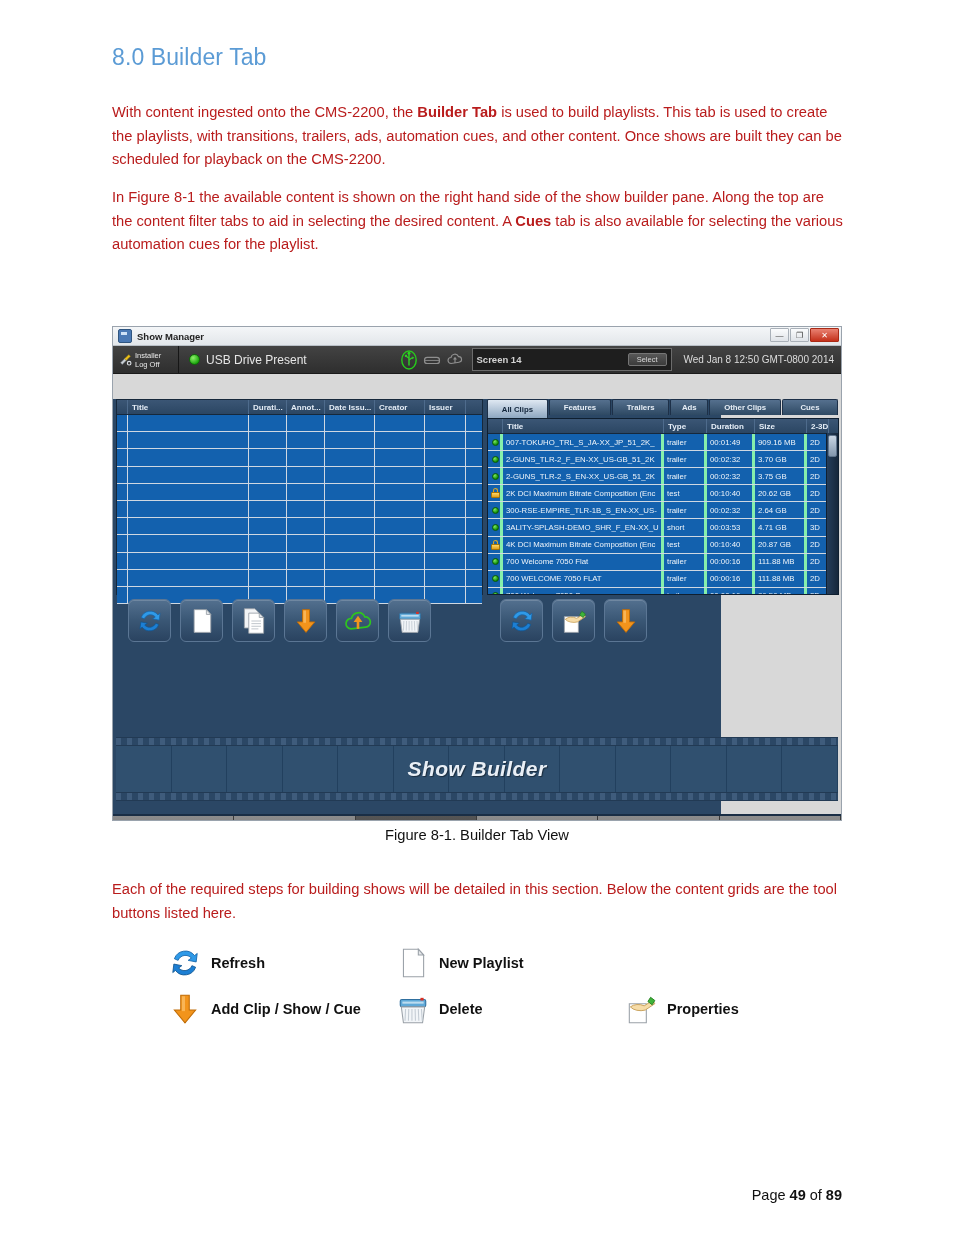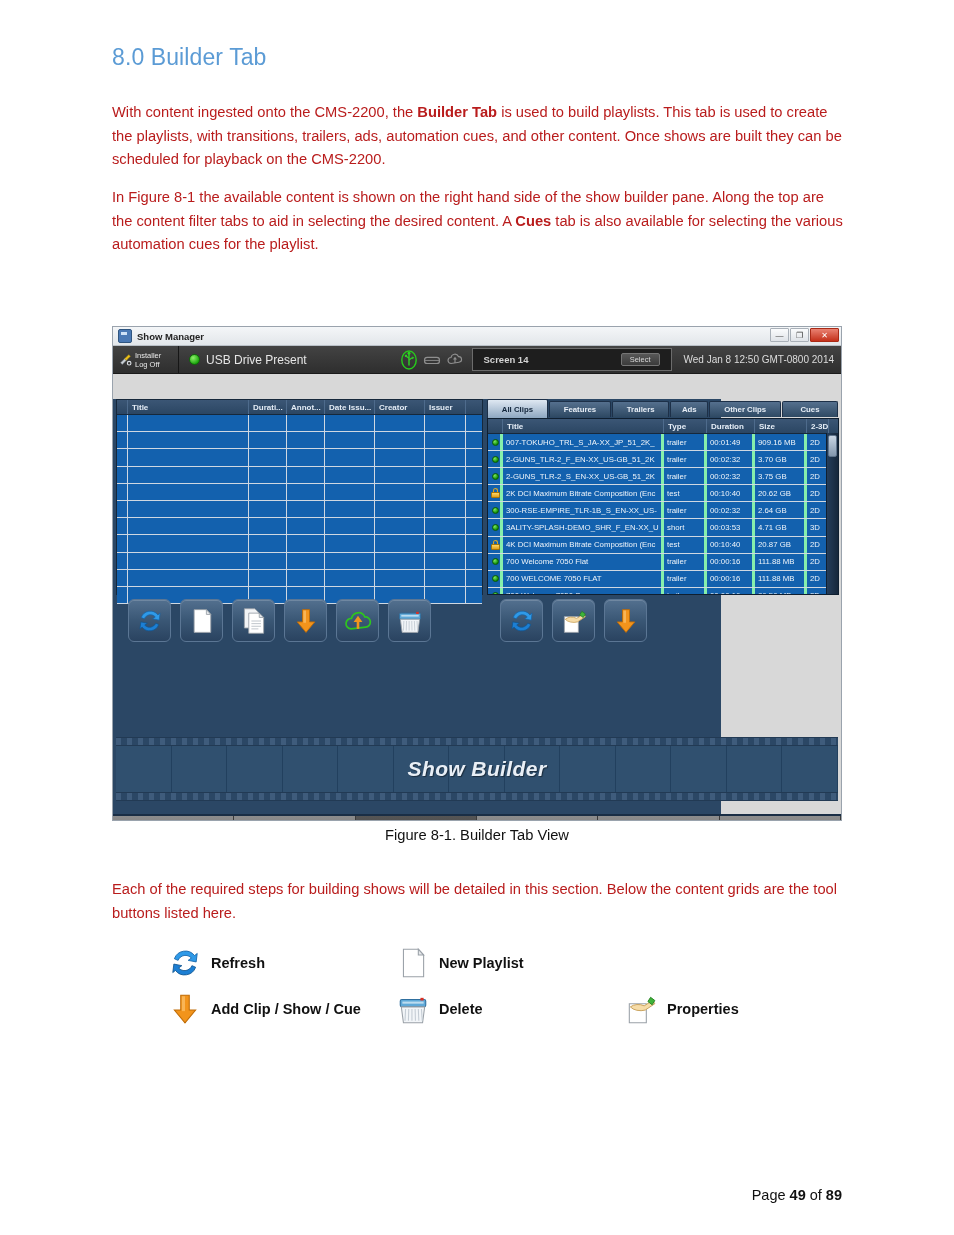--- a/index.html
+++ b/index.html
@@ -197,21 +197,21 @@
     display: flex; align-items: center; gap: 5px;
     margin-right: 8px;
   }
   .tb-screen {
     width: 200px;
     background: #1e1e1e;
     border: 1px solid #6c6c6c;
     display: flex; align-items: center;
     box-sizing: border-box;
     margin: 2px 0;
-    padding: 0 11px;
+    padding: 0 4px;
   }
   .tb-screen .lbl {
     font-size: 9.5px;
     color: #d4d4d4;
     flex: 1 1 auto;
     font-weight: bold;
   }
   .tb-select {
     font-size: 7.5px;
     color: #d8d8d8;
@@ -284,21 +284,21 @@
 
   
   .right-pane {
     position: absolute;
     left: 374px; top: 0;
     width: 352px; height: 196px;
   }
   .filter-tabs {
     display: flex;
     height: 19px;
-    align-items: center;
+    align-items: flex-start;
   }
   .ftab {
     flex: 1 1 auto;
     height: 16px;
     background: linear-gradient(#51667f, #2e4considered);
     background: linear-gradient(#56destroy, #2f4a68);
     background: linear-gradient(#55708e, #2e4963);
     border: 1px solid #1d3048;
     border-bottom: none;
     color: #e7eef6;

